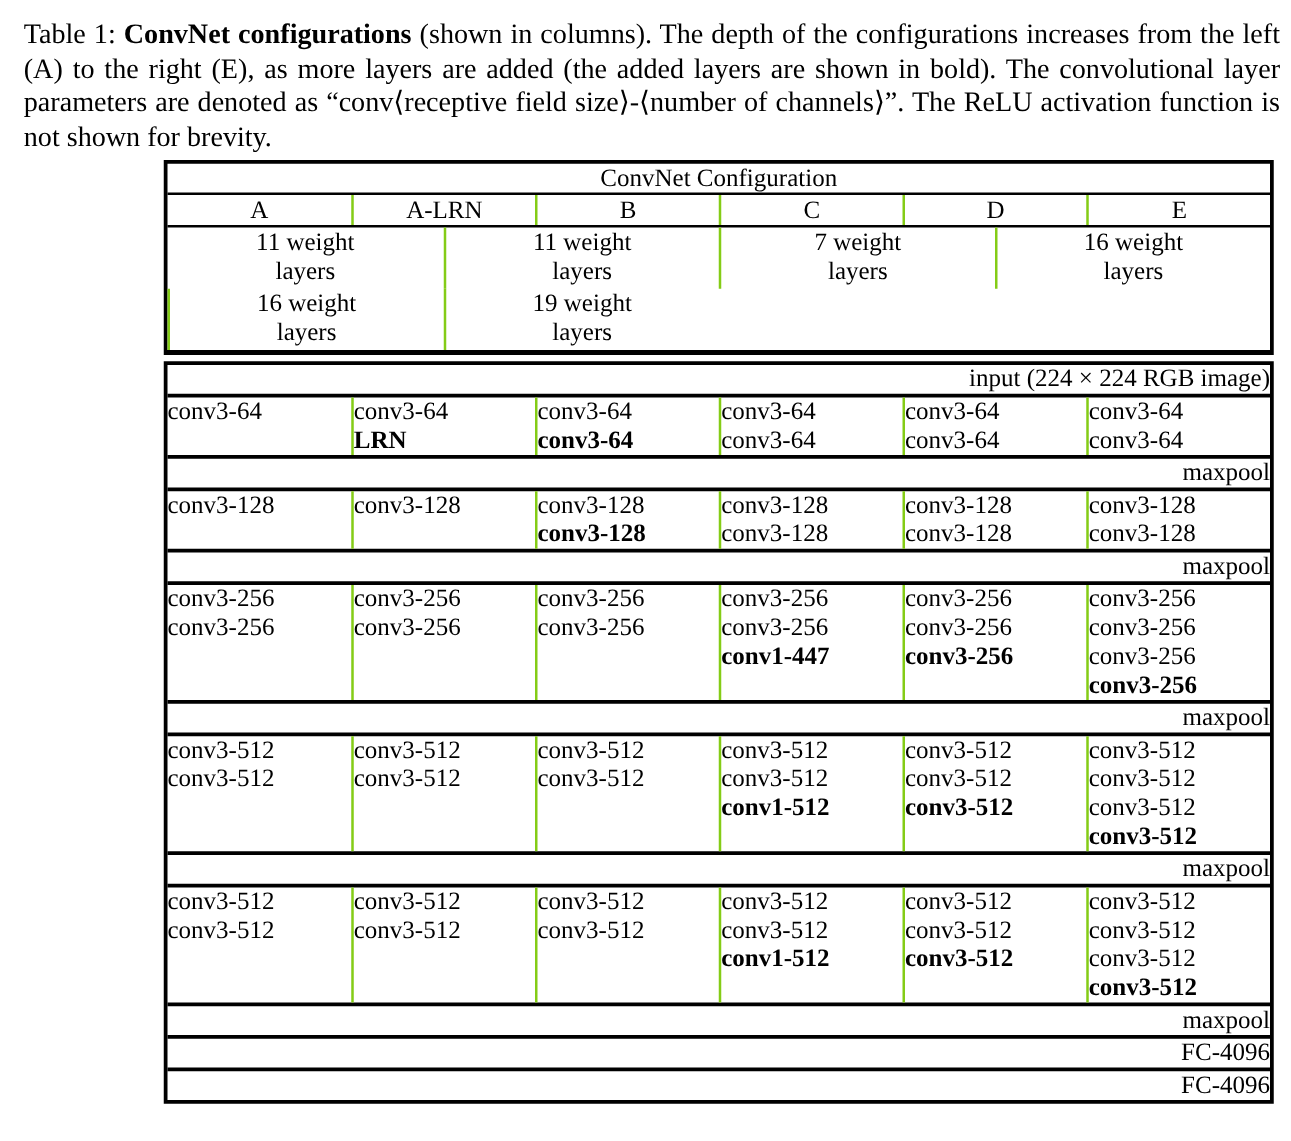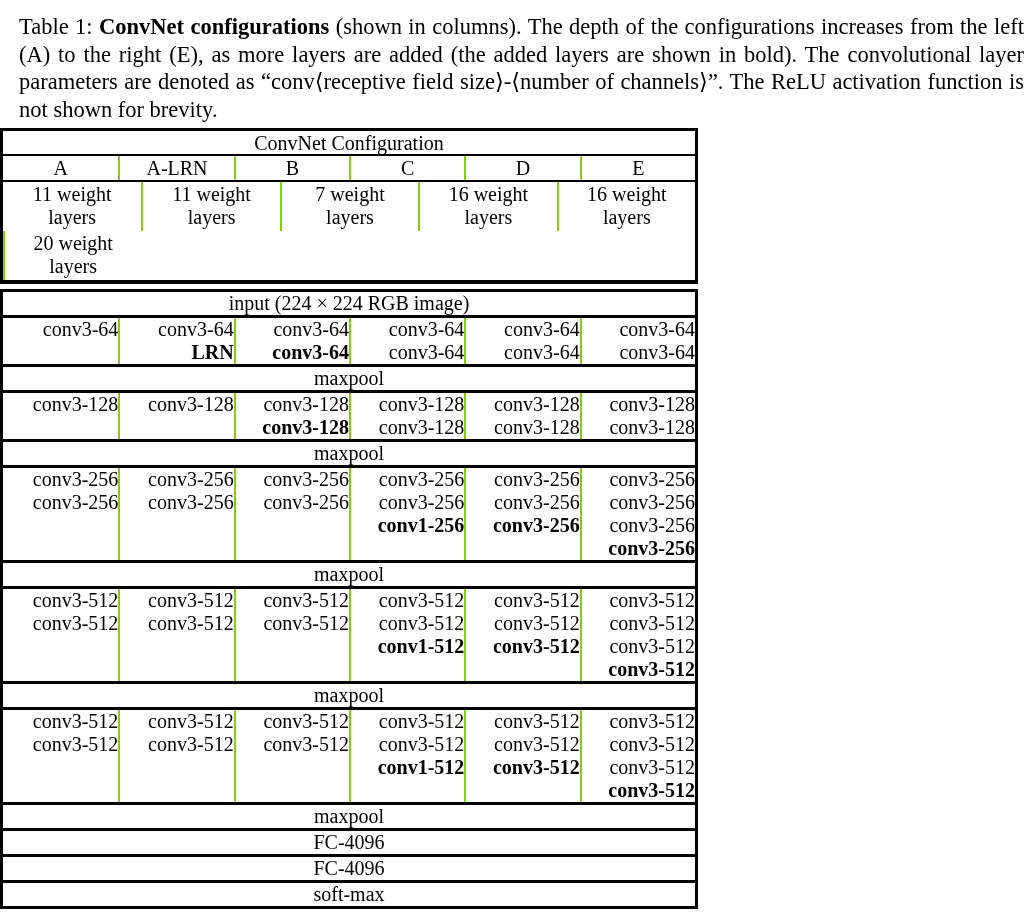--- a/index.html
+++ b/index.html
@@ -9,39 +9,39 @@
     -webkit-font-smoothing:antialiased;
   }
   .caption{
     margin:13px 9px 5px 19px;
     font-size:22.5px;line-height:27.5px;
     text-align:justify;
   }
   .bold{font-weight:bold;}
 
   .tbl{
-    width:698px;box-sizing:border-box;
+    margin-left:131px;width:888px;box-sizing:border-box;
     border:3px solid #000;
     font-size:20px;text-align:center;background:#fff;
   }
   .header-tbl{border-bottom-width:4px;margin-bottom:5px;margin-top:2px;}
   .title-row{line-height:22px;border-bottom:2px solid #000;padding-top:1px;}
   .names-row{display:grid;grid-template-columns:repeat(6,1fr);border-bottom:2px solid #000;}
   .names-row .hcell{line-height:24px;}
-  .depth-row{display:grid;grid-template-columns:repeat(5,1fr);}
+  .depth-row{display:grid;grid-template-columns:repeat(4,1fr);}
   .dcell{padding:1px 0 2px 0;}
   .dcell .line{line-height:23px;}
 
   .hcell + .hcell, .dcell + .dcell, .cell + .cell{border-left:2px solid #84cc16;}
 
   .body-tbl .row{border-top:3px solid #000;}
   .body-tbl .row:first-child{border-top:none;}
-  .span-row{line-height:23px;}
+  .span-row{line-height:23px;text-align:right;}
   .block-row{display:grid;grid-template-columns:repeat(6,1fr);}
-  .cell{text-align:right;}
+  .cell{text-align:left;}
   .cell .line{line-height:23px;}
 </style>
 </head>
 <body>
 
 <div class="page">
 
   <p class="caption"><span>Table 1:</span>
     <span class="bold">ConvNet configurations</span>
     <span>(shown in columns). The depth of the configurations increases from the left (A) to the right (E), as more layers are added (the added layers are shown in bold). The convolutional layer parameters are denoted as “conv⟨receptive field size⟩-⟨number of channels⟩”. The ReLU activation function is not shown for brevity.</span></p>
@@ -71,21 +71,21 @@
         </div>
         <div class="dcell">
           <div class="line">16 weight</div>
           <div class="line">layers</div>
         </div>
         <div class="dcell">
           <div class="line">16 weight</div>
           <div class="line">layers</div>
         </div>
         <div class="dcell">
-          <div class="line">20 weight</div>
+          <div class="line">19 weight</div>
           <div class="line">layers</div>
         </div>
       </div>
   </div>
 
   <div class="tbl body-tbl" id="body-tbl">
       <div class="row span-row">input (224 × 224 RGB image)</div>
       <div class="row block-row">
         <div class="cell">
           <div class="line">conv3-64</div>
@@ -146,21 +146,21 @@
           <div class="line">conv3-256</div>
           <div class="line">conv3-256</div>
         </div>
         <div class="cell">
           <div class="line">conv3-256</div>
           <div class="line">conv3-256</div>
         </div>
         <div class="cell">
           <div class="line">conv3-256</div>
           <div class="line">conv3-256</div>
-          <div class="line bold">conv1-256</div>
+          <div class="line bold">conv1-447</div>
         </div>
         <div class="cell">
           <div class="line">conv3-256</div>
           <div class="line">conv3-256</div>
           <div class="line bold">conv3-256</div>
         </div>
         <div class="cell">
           <div class="line">conv3-256</div>
           <div class="line">conv3-256</div>
           <div class="line">conv3-256</div>
@@ -225,16 +225,15 @@
         <div class="cell">
           <div class="line">conv3-512</div>
           <div class="line">conv3-512</div>
           <div class="line">conv3-512</div>
           <div class="line bold">conv3-512</div>
         </div>
       </div>
       <div class="row span-row">maxpool</div>
       <div class="row span-row">FC-4096</div>
       <div class="row span-row">FC-4096</div>
-      <div class="row span-row">soft-max</div>
     </div>
 
 </div>
 
 </body></html>

